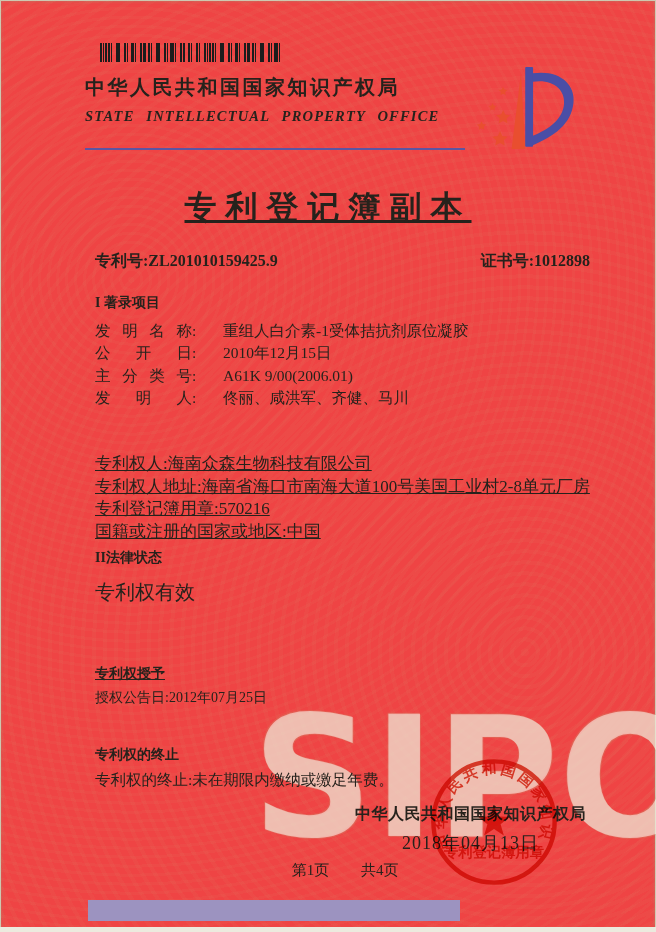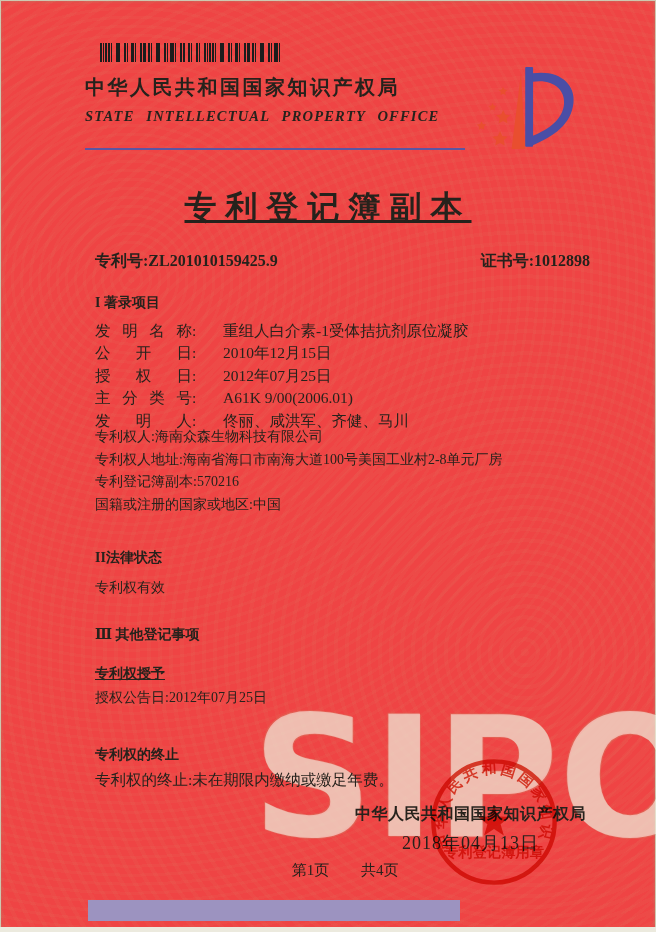--- a/index.html
+++ b/index.html
@@ -36,23 +36,23 @@
   .doc-title{left:0;top:186px;width:100%;text-align:center;font-size:32px;font-weight:bold;letter-spacing:9px;z-index:2;text-decoration:underline;}
   
   .numline{left:95px;top:251px;width:495px;display:flex;justify-content:space-between;font-size:16px;font-weight:600;z-index:2;}
   
   .sec-head{font-size:14px;font-weight:bold;z-index:2;}
   .s1-head{left:95px;top:294px;}
   .rows{left:95px;top:320px;font-size:15.5px;line-height:22.4px;z-index:2;}
   .f-label{display:inline-block;width:97px;text-align:justify;text-align-last:justify;}
   .f-colon{display:inline-block;width:8px;}
   .f-val{margin-left:23px;}
-  .patentee{left:95px;top:426px;font-size:14px;line-height:22.6px;z-index:2;}
+  .patentee{left:95px;top:453px;font-size:17px;line-height:22.6px;z-index:2;text-decoration:underline;}
   .s2-head{left:95px;top:549px;}
-  .s2-status{left:95px;top:579px;font-size:14px;z-index:2;}
+  .s2-status{left:95px;top:579px;font-size:20px;z-index:2;}
   .s3-head{left:95px;top:626px;}
   .g-head{left:95px;top:665px;text-decoration:underline;}
   .g-line{left:95px;top:689px;font-size:14px;z-index:2;}
   .t-head{left:95px;top:746px;}
   .t-line{left:95px;top:770px;font-size:15.5px;z-index:2;}
   
   .issuer{right:70px;top:804px;text-align:center;z-index:2;}
   .issuer-office{font-size:16px;font-weight:bold;letter-spacing:.5px;}
   .issuer-date{font-size:18px;margin-top:6px;letter-spacing:1px;}
   
@@ -102,36 +102,34 @@
   <div class="abs numline">
     <span><span>专利号</span><span>:</span><span>ZL201010159425.9</span></span>
     <span><span>证书号</span><span>:</span><span>1012898</span></span>
   </div>
 
   <div class="abs sec-head s1-head">I 著录项目</div>
 
   <div class="abs rows">
     <div><span class="f-label">发明名称</span><span class="f-colon">:</span><span class="f-val">重组人白介素-1受体拮抗剂原位凝胶</span></div>
     <div><span class="f-label">公开日</span><span class="f-colon">:</span><span class="f-val">2010年12月15日</span></div>
-    <div><span class="f-label">授权日</span><span class="f-colon">:</span><span class="f-val">2012年07月25日</span></div>
     <div><span class="f-label">主分类号</span><span class="f-colon">:</span><span class="f-val">A61K 9/00(2006.01)</span></div>
     <div><span class="f-label">发明人</span><span class="f-colon">:</span><span class="f-val">佟丽、咸洪军、齐健、马川</span></div>
   </div>
 
   <div class="abs patentee">
     <div>专利权人:海南众森生物科技有限公司</div>
     <div>专利权人地址:海南省海口市南海大道100号美国工业村2-8单元厂房</div>
-    <div>专利登记簿副本:570216</div>
+    <div>专利登记簿用章:570216</div>
     <div>国籍或注册的国家或地区:中国</div>
   </div>
 
   <div class="abs sec-head s2-head">II法律状态</div>
   <div class="abs s2-status">专利权有效</div>
 
-  <div class="abs sec-head s3-head">Ⅲ 其他登记事项</div>
 
   <div class="abs sec-head g-head">专利权授予</div>
   <div class="abs g-line">授权公告日:2012年07月25日</div>
 
   <div class="abs sec-head t-head">专利权的终止</div>
   <div class="abs t-line">专利权的终止:未在期限内缴纳或缴足年费。</div>
 
   <div class="abs issuer">
     <div class="issuer-office">中华人民共和国国家知识产权局</div>
     <div class="issuer-date">2018年04月13日</div>

